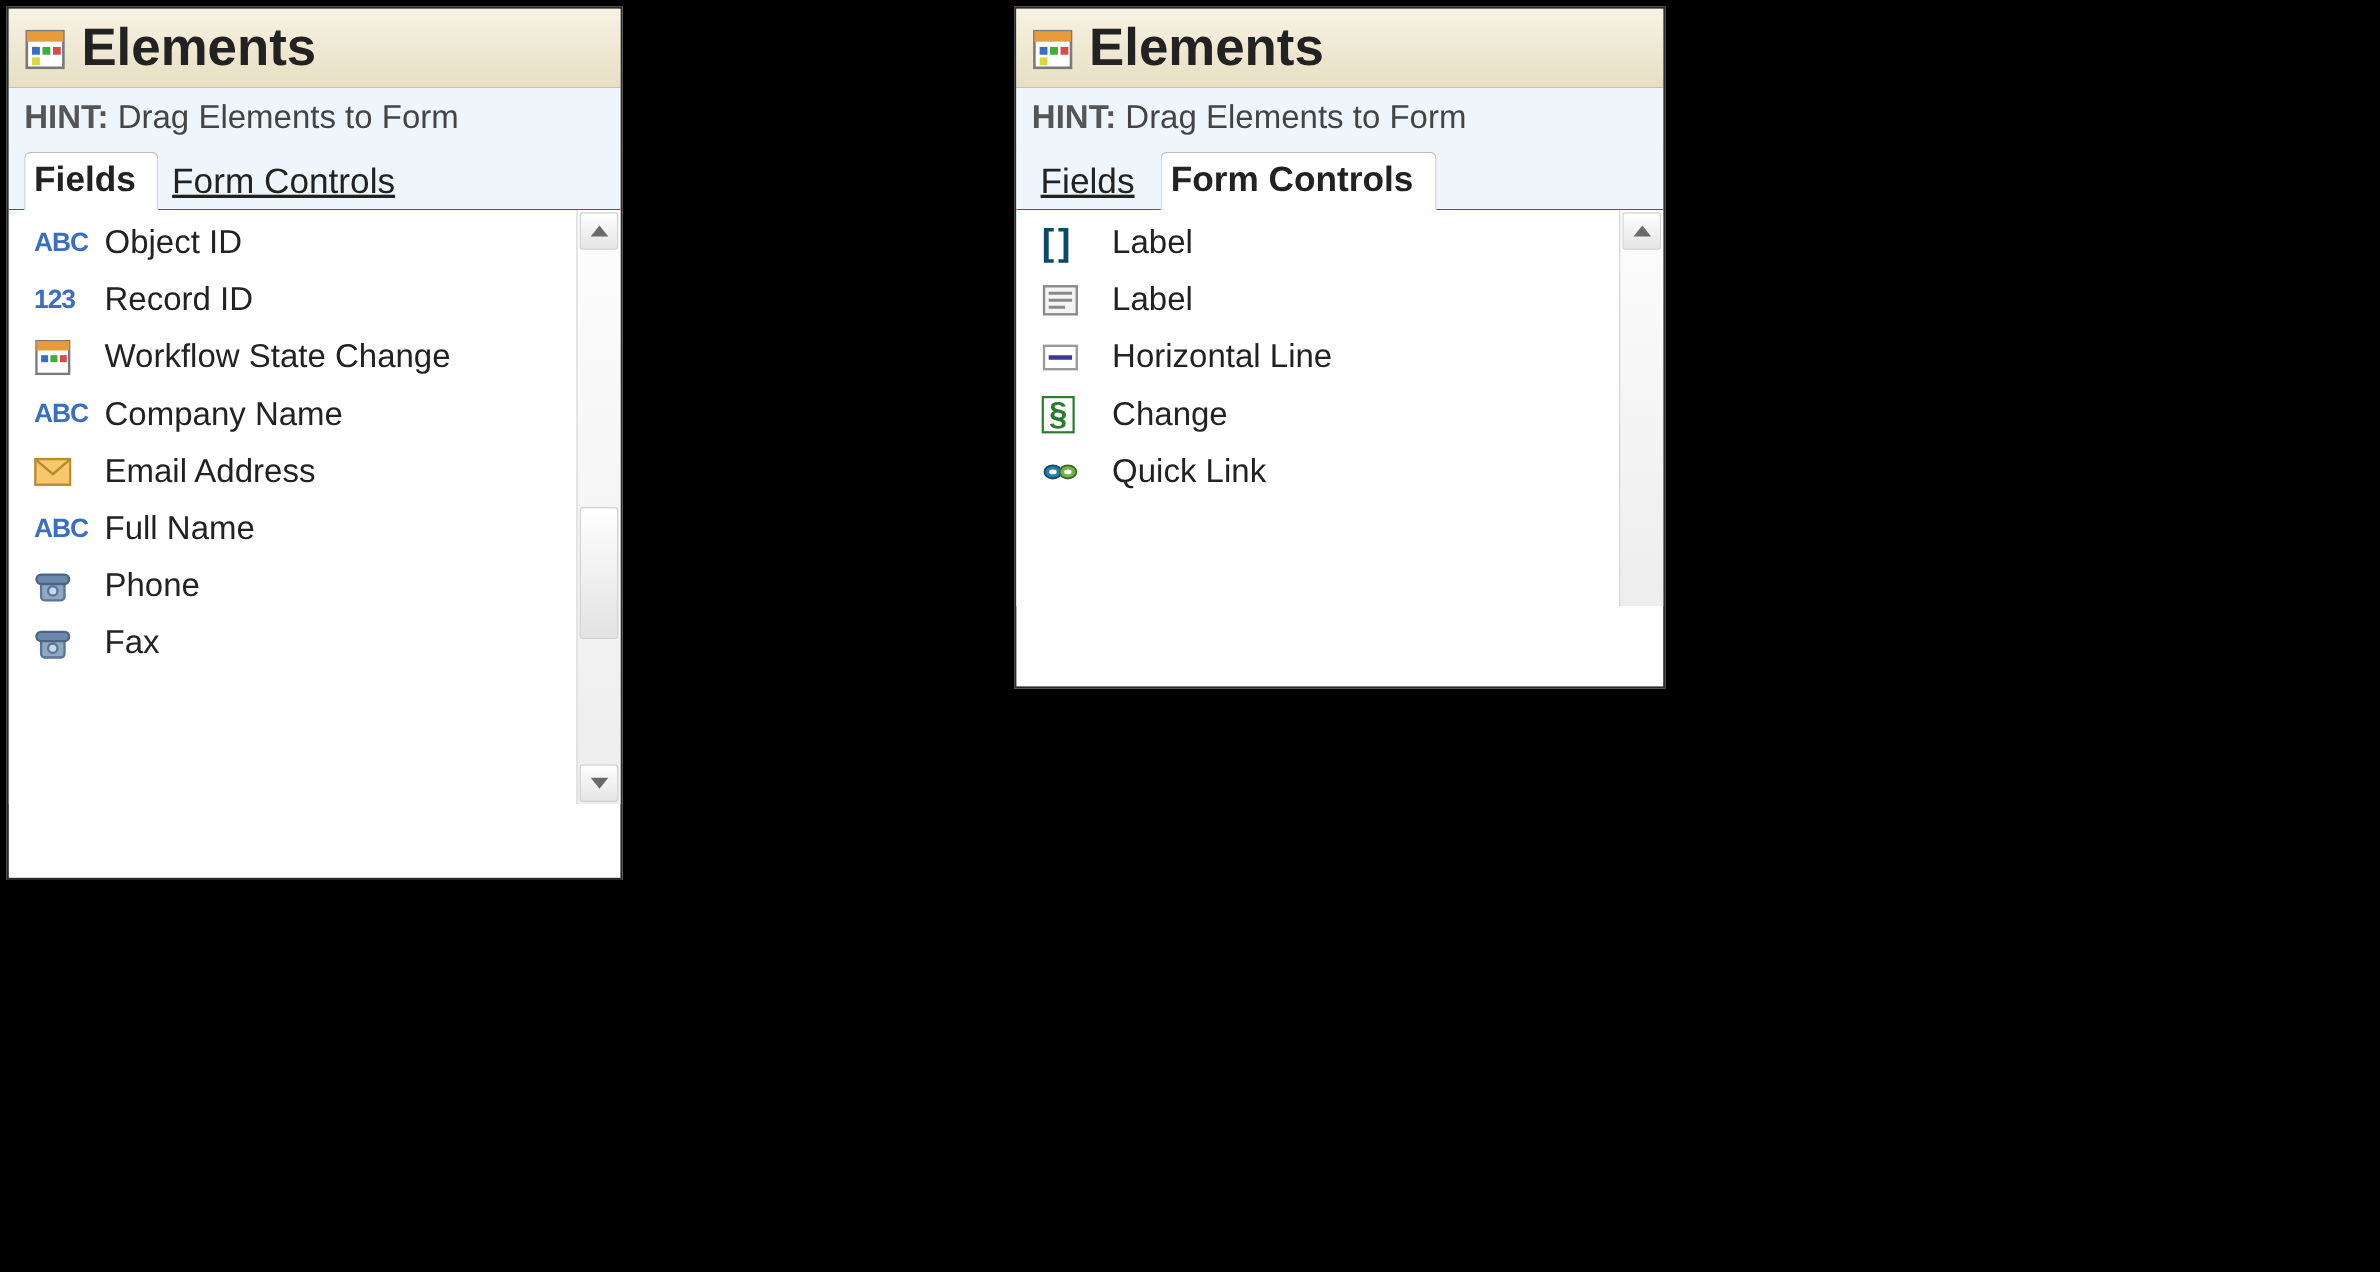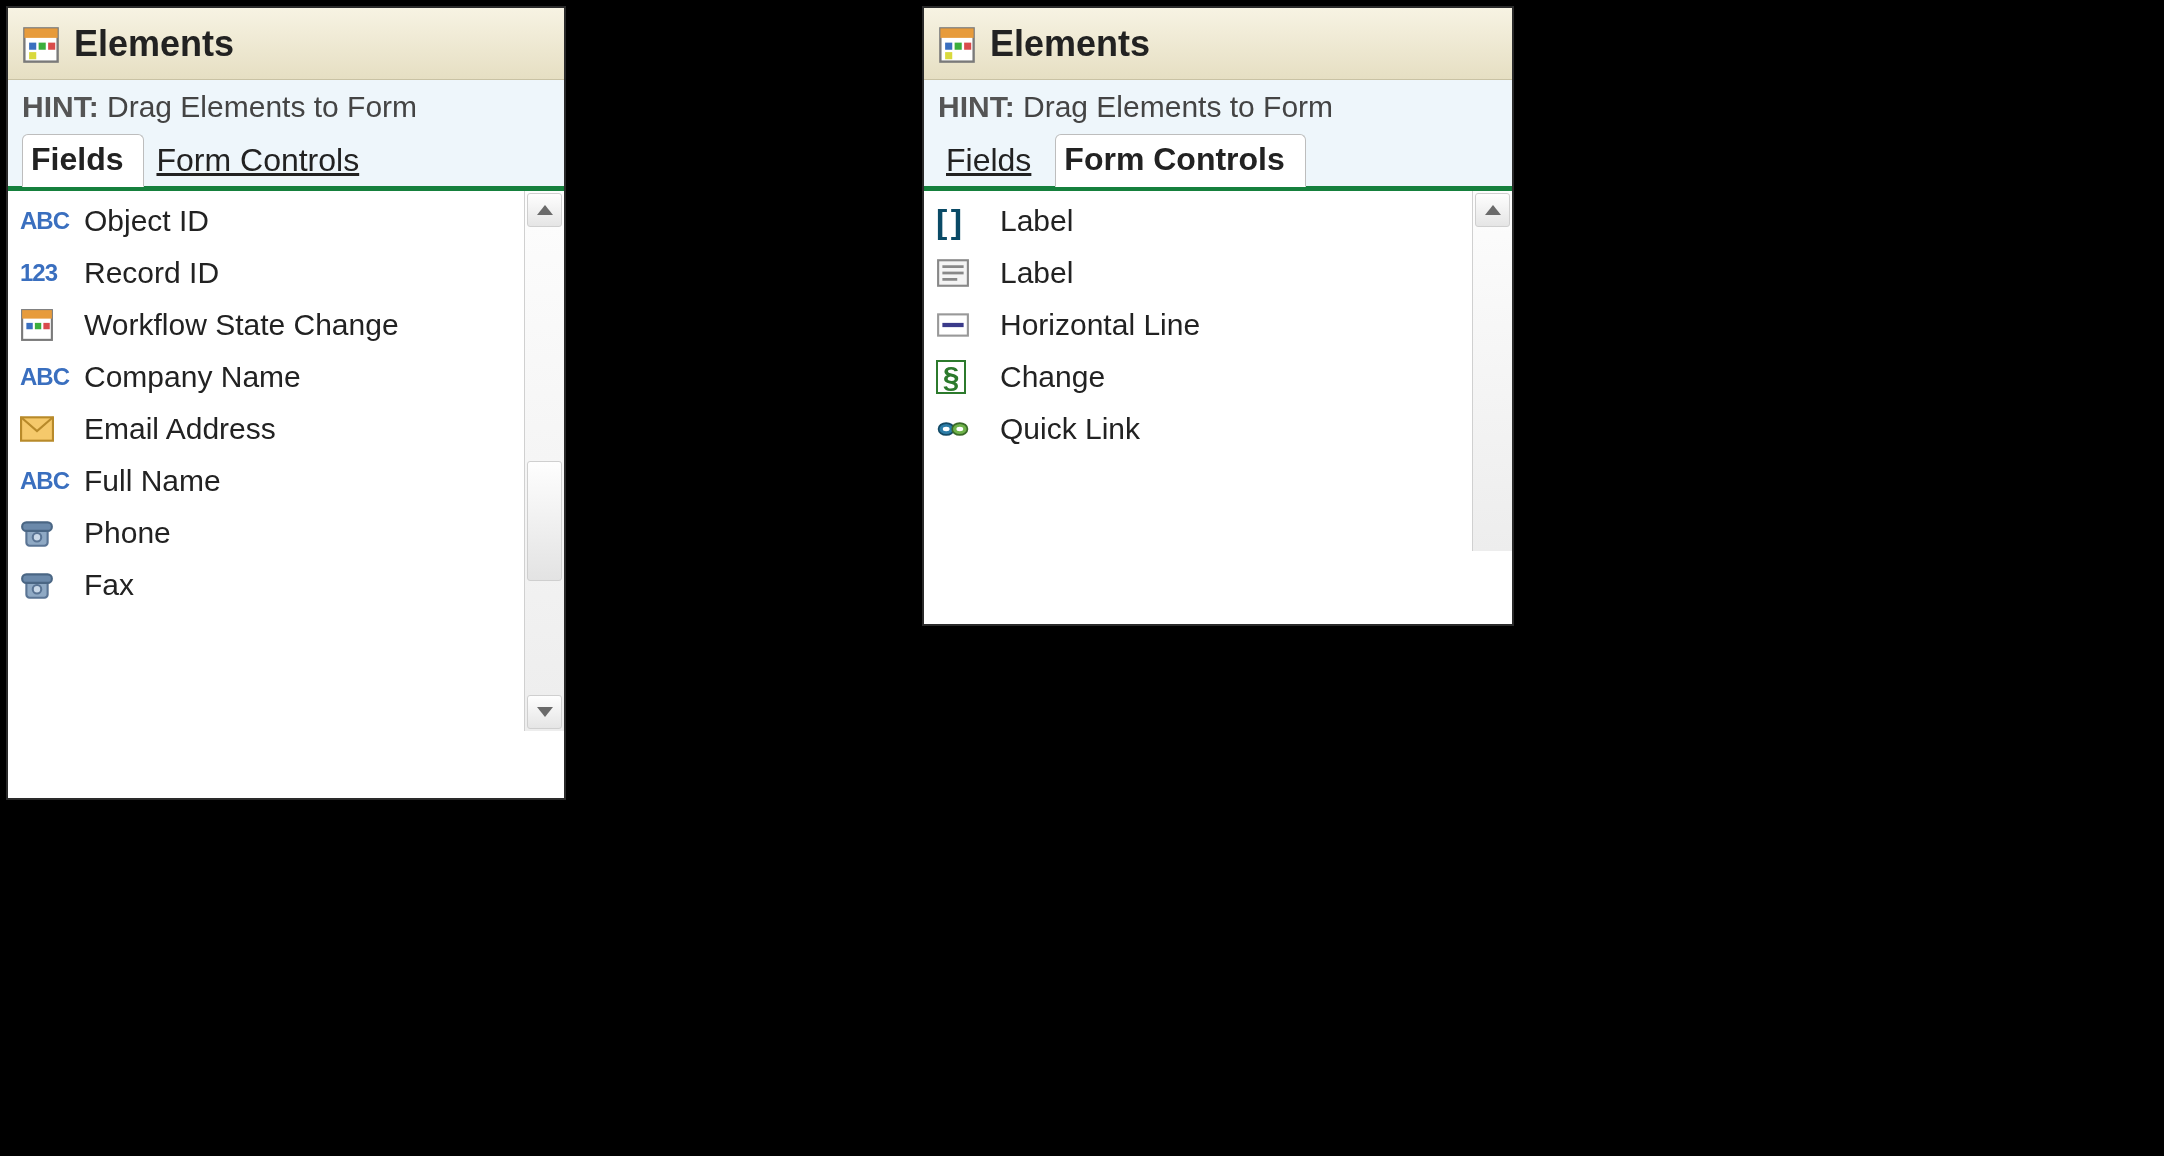--- a/index.html
+++ b/index.html
@@ -37,39 +37,39 @@
     align-items: center;
     padding: 0 14px;
   }
   .panel-header-icon {
     width: 36px;
     height: 36px;
     margin-right: 16px;
     flex-shrink: 0;
   }
   .panel-header-title {
-    font-size: 36px;
+    font-size: 48px;
     font-weight: 700;
     color: #222;
   }
   .hint {
     background: #eef6fb;
     padding: 10px 14px 12px 14px;
     font-size: 30px;
     color: #444;
   }
   .hint b { color: #555; font-weight: 700; }
   .tabstrip {
     display: flex;
     align-items: flex-end;
     background: #eef6fb;
     padding: 0 14px;
     height: 55px;
     position: relative;
-    border-bottom: 5px solid #15803d;
+    border-bottom: 1px solid #15803d;
   }
   .tab {
     padding: 6px 20px 8px 8px;
     font-size: 32px;
     color: #222;
     cursor: pointer;
     margin-right: 4px;
     margin-bottom: -1px;
   }
   .tab.active {
@@ -84,21 +84,21 @@
     text-decoration: underline;
   }
   .list-wrap {
     position: relative;
     background: #fff;
     overflow: hidden;
   }
   .panel.left .list-wrap { height: 540px; }
   .panel.right .list-wrap { height: 360px; }
   .item-list {
-    padding: 4px 2px 4px 12px;
+    padding: 4px 2px 4px 23px;
     margin-right: 42px;
   }
   .item {
     display: flex;
     align-items: center;
     padding: 6px 0;
     font-size: 30px;
     color: #222;
     cursor: grab;
     white-space: nowrap;

